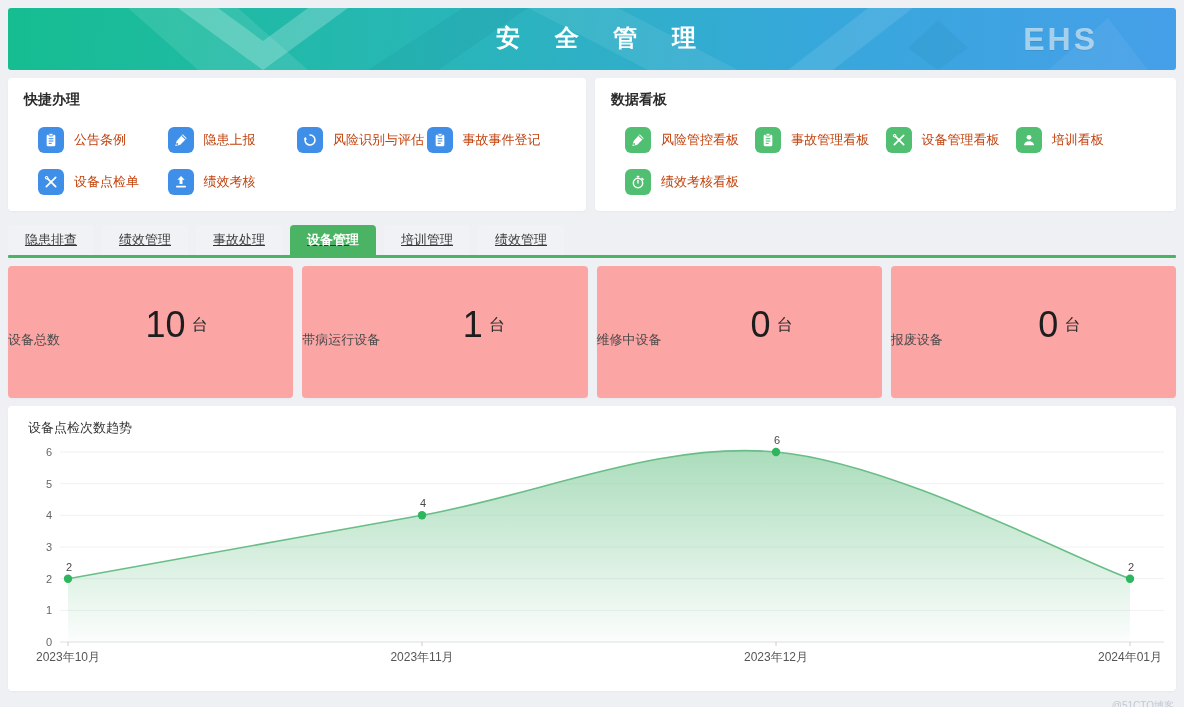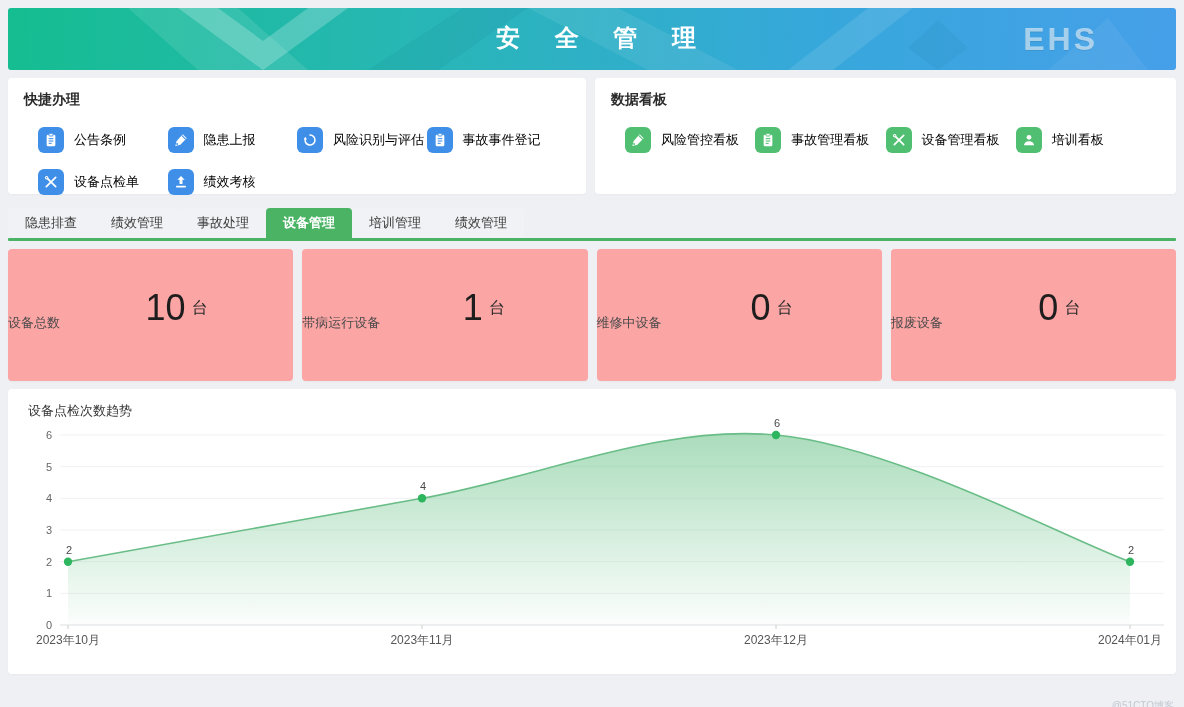--- a/index.html
+++ b/index.html
@@ -24,41 +24,41 @@
   }
   .hdr-logo {
     position:absolute; right:78px; top:50%; transform:translateY(-50%);
     font-size:32px; font-weight:800; letter-spacing:3px; color:rgba(255,255,255,.55);
     text-shadow:0 1px 0 rgba(0,0,0,.08);
   }
 
   
   .toprow { display:flex; gap:9px; margin:8px; }
   .panel {
-    background:#fff; border-radius:4px; height:116px; padding:13px 16px 0;
+    background:#fff; border-radius:4px; height:133px; padding:13px 16px 0;
     box-shadow:0 1px 2px rgba(0,0,0,.03);
   }
   .panel.left { flex:0 0 578px; }
   .panel.right { flex:1; }
   .panel-title { font-size:14px; font-weight:bold; color:#2b2b2b; }
   .items {
     display:grid; grid-template-columns:repeat(4,1fr);
     row-gap:16px; padding:18px 14px 0;
   }
   .item { display:flex; align-items:center; gap:10px; cursor:pointer; }
-  .item-label { font-size:13px; color:#000000; white-space:nowrap; }
+  .item-label { font-size:13px; color:#c2410c; white-space:nowrap; }
   .iconbox {
     width:26px; height:26px; border-radius:6px; flex:0 0 26px;
     display:flex; align-items:center; justify-content:center;
   }
   .iconbox svg { width:16px; height:16px; display:block; }
 
   
   .tabs {
-    display:flex; margin:14px 8px 0; align-items:flex-end;
+    display:flex; gap:8px; margin:14px 8px 0; align-items:flex-end;text-decoration:underline;
   }
   .tab {
     height:30px; line-height:30px; padding:0 17px; font-size:13px;
     background:#f1f2f5; color:#3c3c3c; border-radius:4px 4px 0 0;
     cursor:pointer; white-space:nowrap;
   }
   .tab.active { color:#fff; font-weight:bold; }
   .tab-underline { height:3px; margin:0 8px; border-radius:1px; }
 
   
@@ -210,20 +210,31 @@
             <span class="item-label">设备管理看板</span>
           </div>
           <div class="item">
             <span class="iconbox" style="background: rgb(80, 191, 114); color: rgb(80, 191, 114);">
               <svg viewBox="0 0 24 24">
                 <circle cx="12" cy="8" r="3.6" fill="#fff"></circle>
                 <path d="M4.5 20c0-4 3.4-6.3 7.5-6.3s7.5 2.3 7.5 6.3z" fill="#fff"></path>
               </svg>
             </span>
             <span class="item-label">培训看板</span>
+          </div>
+          <div class="item">
+            <span class="iconbox" style="background: rgb(80, 191, 114); color: rgb(80, 191, 114);">
+              <svg viewBox="0 0 24 24">
+                <circle cx="12" cy="13.5" r="7" fill="none" stroke="#fff" stroke-width="2.2"></circle>
+                <rect x="10" y="2.5" width="4" height="2.6" rx="1" fill="#fff"></rect>
+                <path d="M12 13.5V9.5" stroke="#fff" stroke-width="2" stroke-linecap="round"></path>
+                <path d="M18 6.5l1.8 1.8" stroke="#fff" stroke-width="2" stroke-linecap="round"></path>
+              </svg>
+            </span>
+            <span class="item-label">绩效考核看板</span>
           </div>
         </div>
     </div>
   </div>
 
   <div class="tabs" id="tabs">
       <div class="tab">隐患排查</div>
       <div class="tab">绩效管理</div>
       <div class="tab">事故处理</div>
       <div class="tab active" style="background: rgb(75, 179, 100);">设备管理</div>

